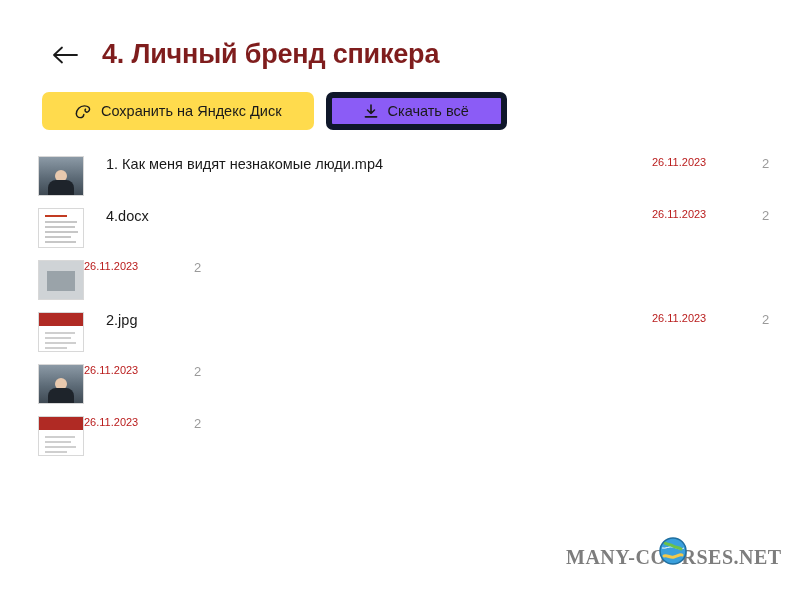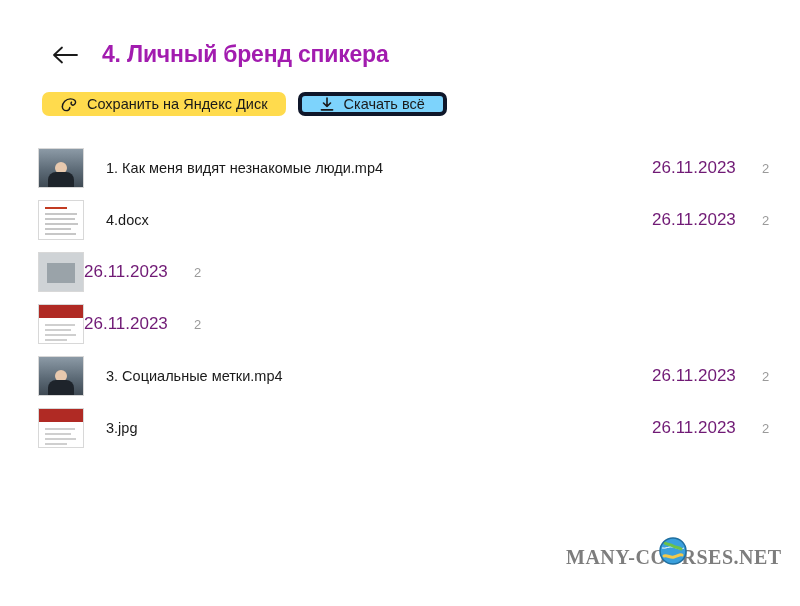--- a/index.html
+++ b/index.html
@@ -27,67 +27,67 @@
     width: 30px;
     height: 30px;
     display: flex;
     align-items: center;
     justify-content: center;
     cursor: pointer;
     flex: 0 0 auto;
   }
   .back-arrow svg { display: block; }
   .page-title {
-    font-size: 23px;
+    font-size: 27px;
     font-weight: bold;
     letter-spacing: -0.2px;
-    color: #a21caf;
+    color: #7f1d1d;
     line-height: 1.1;
     white-space: nowrap;
   }
 
   
   .actions {
     display: flex;
     align-items: center;
     gap: 12px;
     padding: 22px 0 0 42px;
   }
   .btn {
     display: inline-flex;
     align-items: center;
     gap: 10px;
-    height: 24px;
-    padding: 0 18px;
+    height: 38px;
+    padding: 0 32px;
     border-radius: 7px;
     font-size: 14.5px;
     cursor: pointer;
     box-sizing: border-box;
     user-select: none;
   }
   .btn-primary {
     background: #ffdb4d;
     color: #1a1a1a;
     border: none;
   }
   .btn-secondary {
-    background: #7dd3fc;
+    background: #8b5cf6;
     color: #1a1a1a;
-    border: 4px solid #0f172a;
+    border: 6px solid #0f172a;
   }
   .btn .icon { display: flex; align-items: center; }
 
   
   .file-list {
     margin-top: 26px;
     padding: 0 0 0 38px;
   }
   .file-row {
     display: flex;
-    align-items: center;
+    align-items: flex-start;
     height: 52px;
     padding: 0 10px 0 0;
     cursor: pointer;
   }
   .thumb {
     width: 46px;
     height: 40px;
     flex: 0 0 auto;
     border: 1px solid #d8d8d8;
     background: #fff;
@@ -99,22 +99,22 @@
   .file-name {
     margin-left: 22px;
     font-size: 14.5px;
     color: #1a1a1a;
     flex: 1 1 auto;
     white-space: nowrap;
     overflow: hidden;
     text-overflow: ellipsis;
   }
   .file-date {
-    font-size: 17px;
-    color: #701a75;
+    font-size: 11px;
+    color: #b91c1c;
     width: 110px;
     text-align: left;
     flex: 0 0 auto;
   }
   .file-size {
     font-size: 13px;
     color: #9a9a9a;
     width: 28px;
     flex: 0 0 auto;
     overflow: hidden;
@@ -252,47 +252,46 @@
   <div class="file-row">
     <div class="thumb">
       <div class="bg t-slide-red">
         <div class="top"></div>
         <div class="l" style="top:19px;width:30px;"></div>
         <div class="l" style="top:24px;width:26px;"></div>
         <div class="l" style="top:29px;width:31px;"></div>
         <div class="l" style="top:34px;width:22px;"></div>
       </div>
     </div>
+    <div class="file-name">2.jpg</div>
     <div class="file-date">26.11.2023</div>
     <div class="file-size">2</div>
   </div>
 
   <div class="file-row">
     <div class="thumb">
       <div class="bg t-person">
           <div class="head"></div>
           <div class="body"></div>
         </div>
     </div>
-    <div class="file-name">3. Социальные метки.mp4</div>
     <div class="file-date">26.11.2023</div>
     <div class="file-size">2</div>
   </div>
 
   <div class="file-row">
     <div class="thumb">
       <div class="bg t-slide-red">
         <div class="top"></div>
         <div class="l" style="top:19px;width:30px;"></div>
         <div class="l" style="top:24px;width:26px;"></div>
         <div class="l" style="top:29px;width:31px;"></div>
         <div class="l" style="top:34px;width:22px;"></div>
       </div>
     </div>
-    <div class="file-name">3.jpg</div>
     <div class="file-date">26.11.2023</div>
     <div class="file-size">2</div>
   </div>
 
 </div>
 
 <div class="watermark">
   <span class="wm-text">MANY-COURSES.NET</span>
   <span class="wm-globe">
     <svg width="30" height="30" viewBox="0 0 30 30" xmlns="http://www.w3.org/2000/svg">

